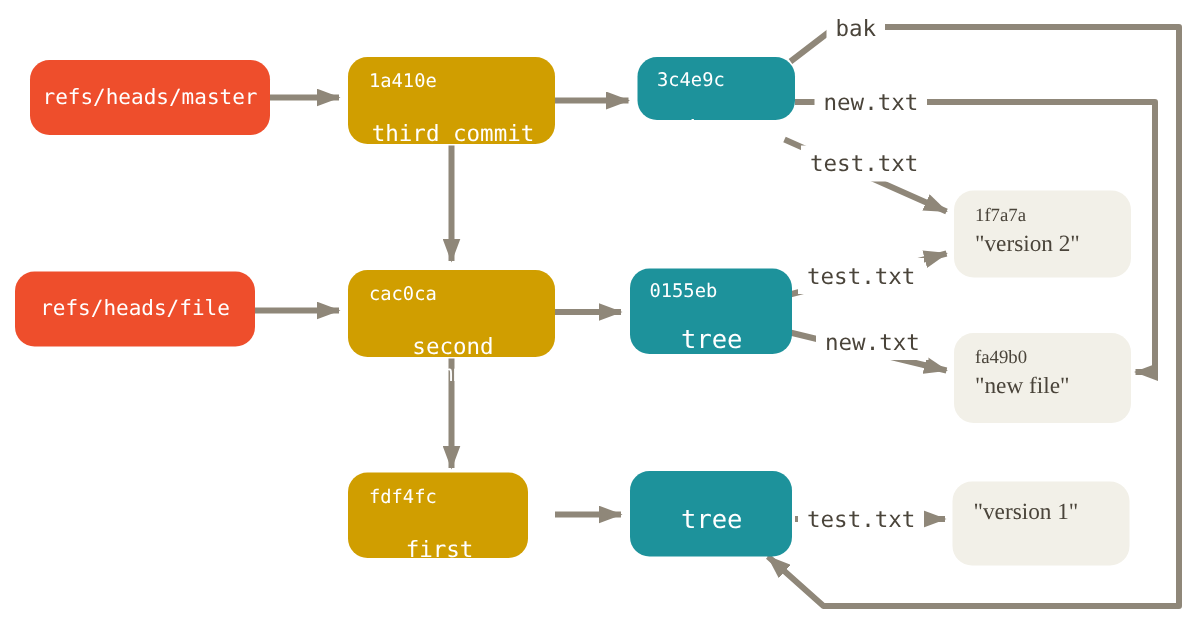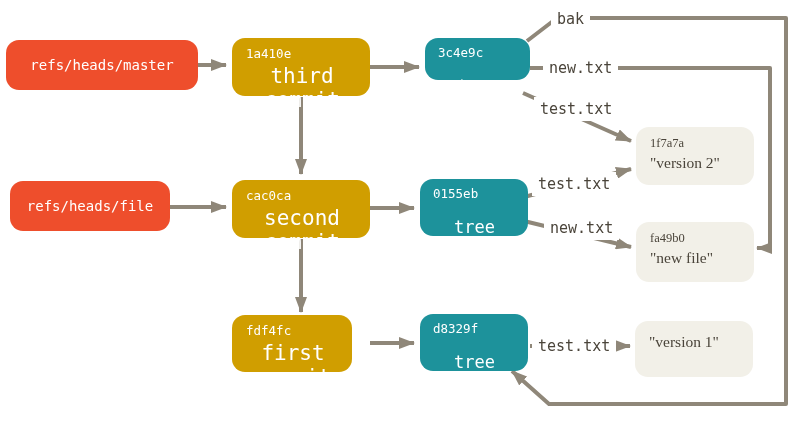--- a/index.html
+++ b/index.html
@@ -16,21 +16,21 @@
   #edges{position:absolute;left:0;top:0;z-index:0;}
   #edges path{stroke:var(--line_color);stroke-width:4;fill:none;stroke-linejoin:round;}
   #arrowhead path{fill:var(--line_color);stroke:none;}
   .node{position:absolute;z-index:1;border-radius:13px;color:var(--box_text);box-sizing:border-box;}
   .node.ref{background:var(--ref_bg);display:flex;align-items:center;justify-content:center;
     font-size:14px;letter-spacing:0;}
   .node.commit{background:var(--commit_bg);padding:8px 0 0 14px;}
   .node.tree{background:var(--tree_bg);padding:7px 0 0 13px;}
   .node.blob{background:var(--blob_bg);color:var(--dark_text);padding:9px 0 0 14px;font-family:Liberation Serif, serif;}
   .hash{display:block;font-size:12.5px;}
-  .main{display:block;font-size:21px;text-align:center;margin-top:3px;padding-right:12px;}
+  .main{display:block;font-size:15px;text-align:center;margin-top:19px;padding-right:12px;}
   .tree .main{font-size:17px;margin-top:16px;}
   .blob .main{font-size:15.5px;text-align:left;margin-top:3px;padding-right:0;}
   .edge-label{
     position:absolute;z-index:2;background:var(--label_bg);color:var(--dark_text);
     font-size:15px;line-height:20px;padding:2px 6px;white-space:nowrap;
   }
 </style>
 </head>
 <body>
 
@@ -48,21 +48,21 @@
   <path d="M301 97 L301 174" marker-end="url(#arrowhead)"></path>
   <path d="M301 239 L301 312" marker-end="url(#arrowhead)"></path>
   <path d="M527 41 L557 18 L786 18 L786 404 L549 404 L512 371" marker-end="url(#arrowhead)"></path>
   <path d="M530 68 L770 68 L770 248 L757 248" marker-end="url(#arrowhead)"></path>
   <path d="M523 93 L631 141" marker-end="url(#arrowhead)"></path>
   <path d="M524 197 L631 169" marker-end="url(#arrowhead)"></path>
   <path d="M524 221 L631 247" marker-end="url(#arrowhead)"></path>
   <path d="M530 346 L630 346" marker-end="url(#arrowhead)"></path>
 </svg>
 
-<div class="node ref" style="left:6px;top:40px;width:192px;height:50px">
+<div class="node ref" style="left:20px;top:40px;width:160px;height:50px">
   <span>refs/heads/master</span>
 </div>
 <div class="node ref" style="left:10px;top:181px;width:160px;height:50px">
   <span>refs/heads/file</span>
 </div>
 
 <div class="node commit" style="left:232px;top:38px;width:138px;height:58px">
   <span class="hash">1a410e</span>
   <span class="main">third commit</span>
 </div>
@@ -77,21 +77,20 @@
 
 <div class="node tree" style="left:425px;top:38px;width:105px;height:42px">
   <span class="hash">3c4e9c</span>
   <span class="main">tree</span>
 </div>
 <div class="node tree" style="left:420px;top:179px;width:108px;height:57px">
   <span class="hash">0155eb</span>
   <span class="main">tree</span>
 </div>
 <div class="node tree" style="left:420px;top:314px;width:108px;height:57px">
-  <span class="hash">d8329f</span>
   <span class="main">tree</span>
 </div>
 
 <div class="node blob" style="left:636px;top:127px;width:118px;height:58px">
   <span class="hash">1f7a7a</span>
   <span class="main">"version 2"</span>
 </div>
 <div class="node blob" style="left:636px;top:222px;width:118px;height:60px">
   <span class="hash">fa49b0</span>
   <span class="main">"new file"</span>

